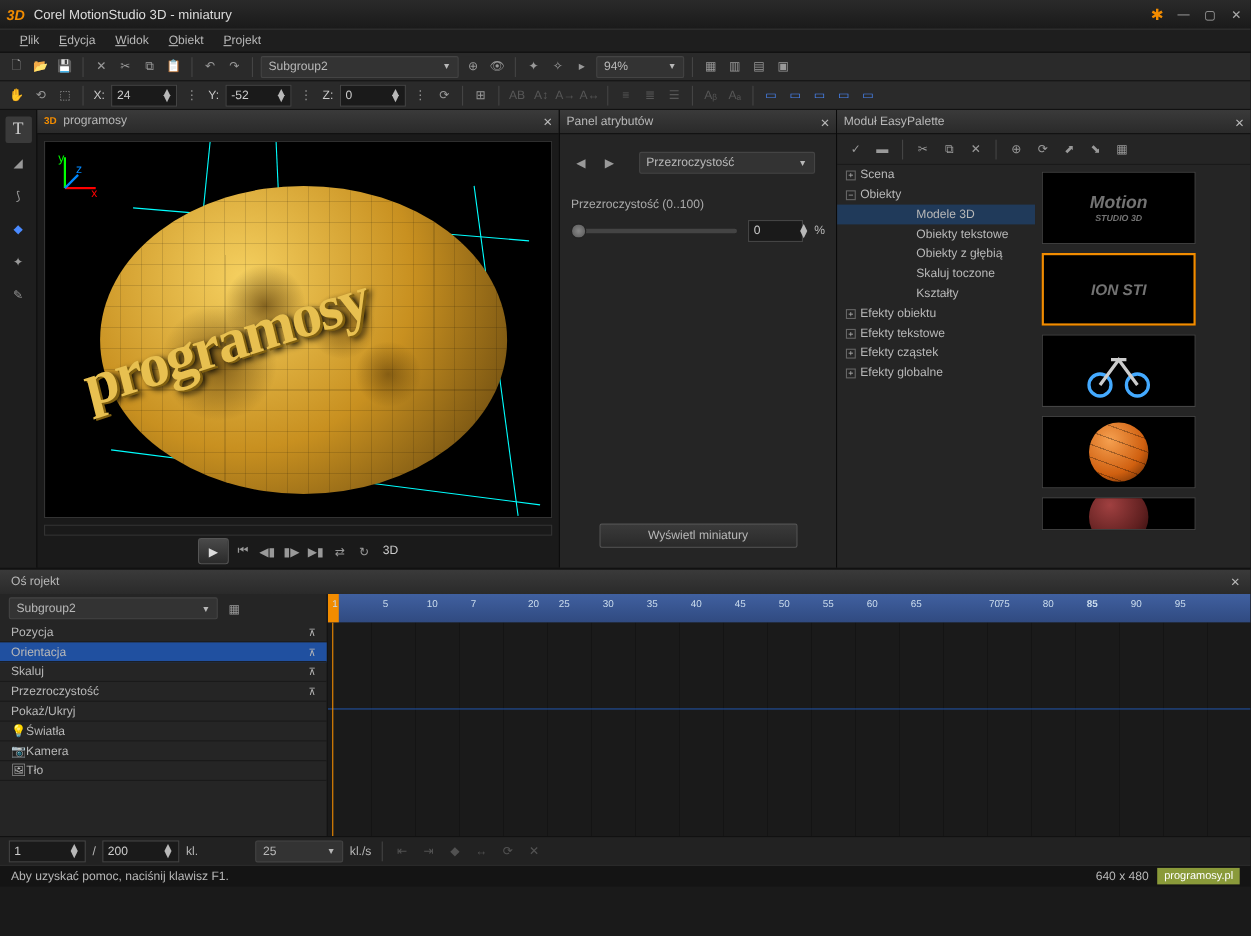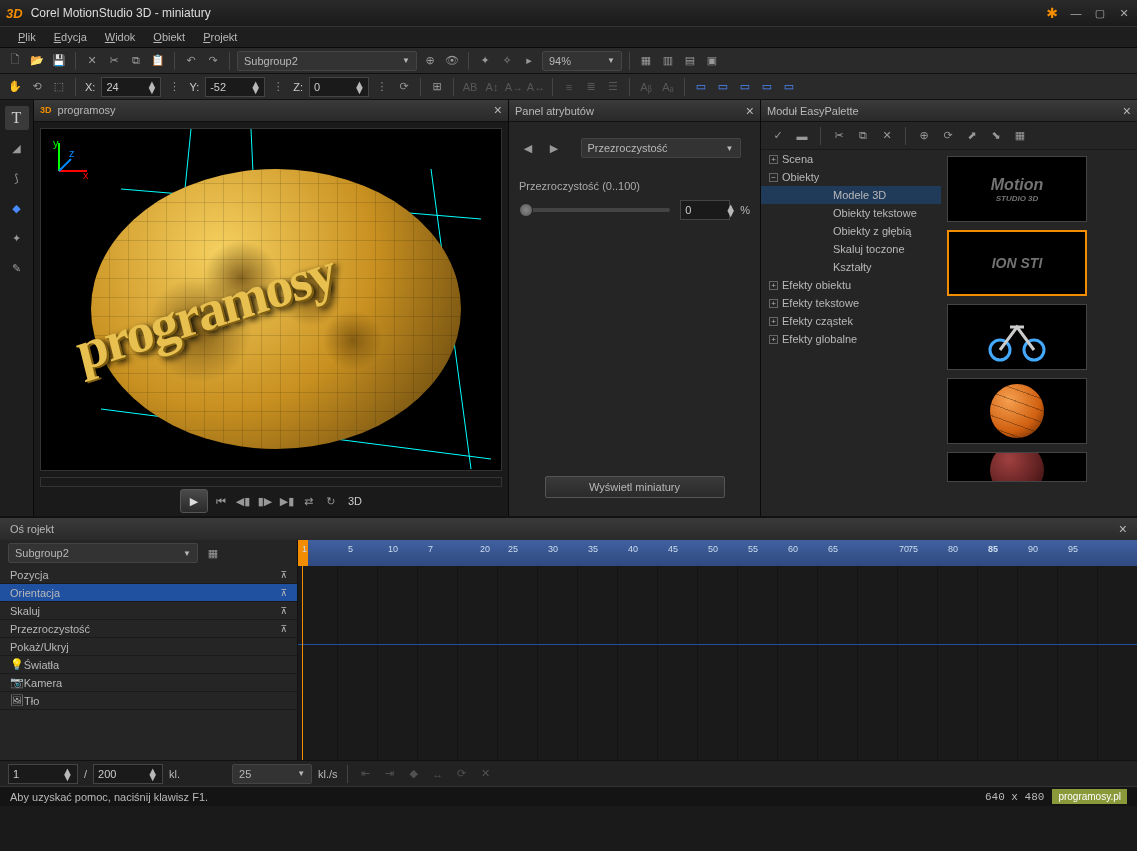--- a/index.html
+++ b/index.html
@@ -63,21 +63,21 @@
 .tl-track .pin { margin-left:auto; font-size:9px; }
 .tl-right { flex:1; background:#181818; position:relative; overflow:hidden; }
 .tl-ruler { height:26px; background:linear-gradient(#4060a0,#304a80); display:flex; position:relative; }
 .tl-ruler .marker { position:absolute; left:0; top:0; width:10px; height:26px; background:#f28c00; }
 .tick { position:absolute; top:4px; font-size:9px; color:#cde; }
 .tl-grid { position:absolute; top:26px; left:0; right:0; bottom:0; background:repeating-linear-gradient(90deg,#1a1a1a 0,#1a1a1a 39px,#141414 39px,#141414 40px); }
 .tl-playhead { position:absolute; left:4px; top:26px; bottom:0; width:1px; background:#f28c00; }
 .tl-line { position:absolute; left:0; right:0; top:104px; height:1px; background:#2050a0; }
 .tl-bottom { height:26px; display:flex; align-items:center; padding:0 8px; gap:6px; border-top:1px solid #111; }
 .statusbar { height:20px; background:#141414; border-top:1px solid #333; display:flex; align-items:center; padding:0 10px; font-size:10px; }
-.statusbar .dim { margin-left:auto; margin-right:8px;font-family:Liberation Mono, monospace; }
+.statusbar .dim { margin-left:auto; margin-right:8px; }
 .brand { background:#8a9a3a; color:#fff; padding:2px 6px; font-size:10px; }
 .globe { position:absolute; left:50px; top:40px; width:370px; height:280px; border-radius:50%; background:radial-gradient(circle at 35% 30%,#f5d060,#c89020 50%,#6a4a10 90%); overflow:hidden; }
 .globe::before { content:""; position:absolute; inset:10px; background:radial-gradient(circle at 40% 38%,rgba(90,60,10,.7) 0,transparent 14%),radial-gradient(circle at 28% 58%,rgba(90,60,10,.7) 0,transparent 18%),radial-gradient(circle at 60% 45%,rgba(90,60,10,.6) 0,transparent 12%),radial-gradient(circle at 72% 62%,rgba(90,60,10,.6) 0,transparent 10%); }
 .globe::after { content:""; position:absolute; inset:0; background:repeating-linear-gradient(0deg,transparent 0,transparent 18px,rgba(0,0,0,.12) 18px,rgba(0,0,0,.12) 19px),repeating-linear-gradient(90deg,transparent 0,transparent 18px,rgba(0,0,0,.12) 18px,rgba(0,0,0,.12) 19px); border-radius:50%; }
 .txt3d { position:absolute; left:30px; top:150px; font-size:56px; font-weight:bold; color:#e8c050; text-shadow:2px 2px 0 #806010,4px 4px 6px #000; transform:rotate(-14deg) skewY(-4deg); letter-spacing:-2px; font-family:"Times New Roman",serif; }
 .axes { position:absolute; left:10px; top:10px; width:40px; height:40px; }
 .guides { position:absolute; inset:0; }
 .guides line { stroke:#0ff; stroke-width:1; }
 .th-text { color:#737373; font-weight:bold; font-size:14px; font-style:italic; text-shadow:1px 1px 2px #000; }
 </style>

